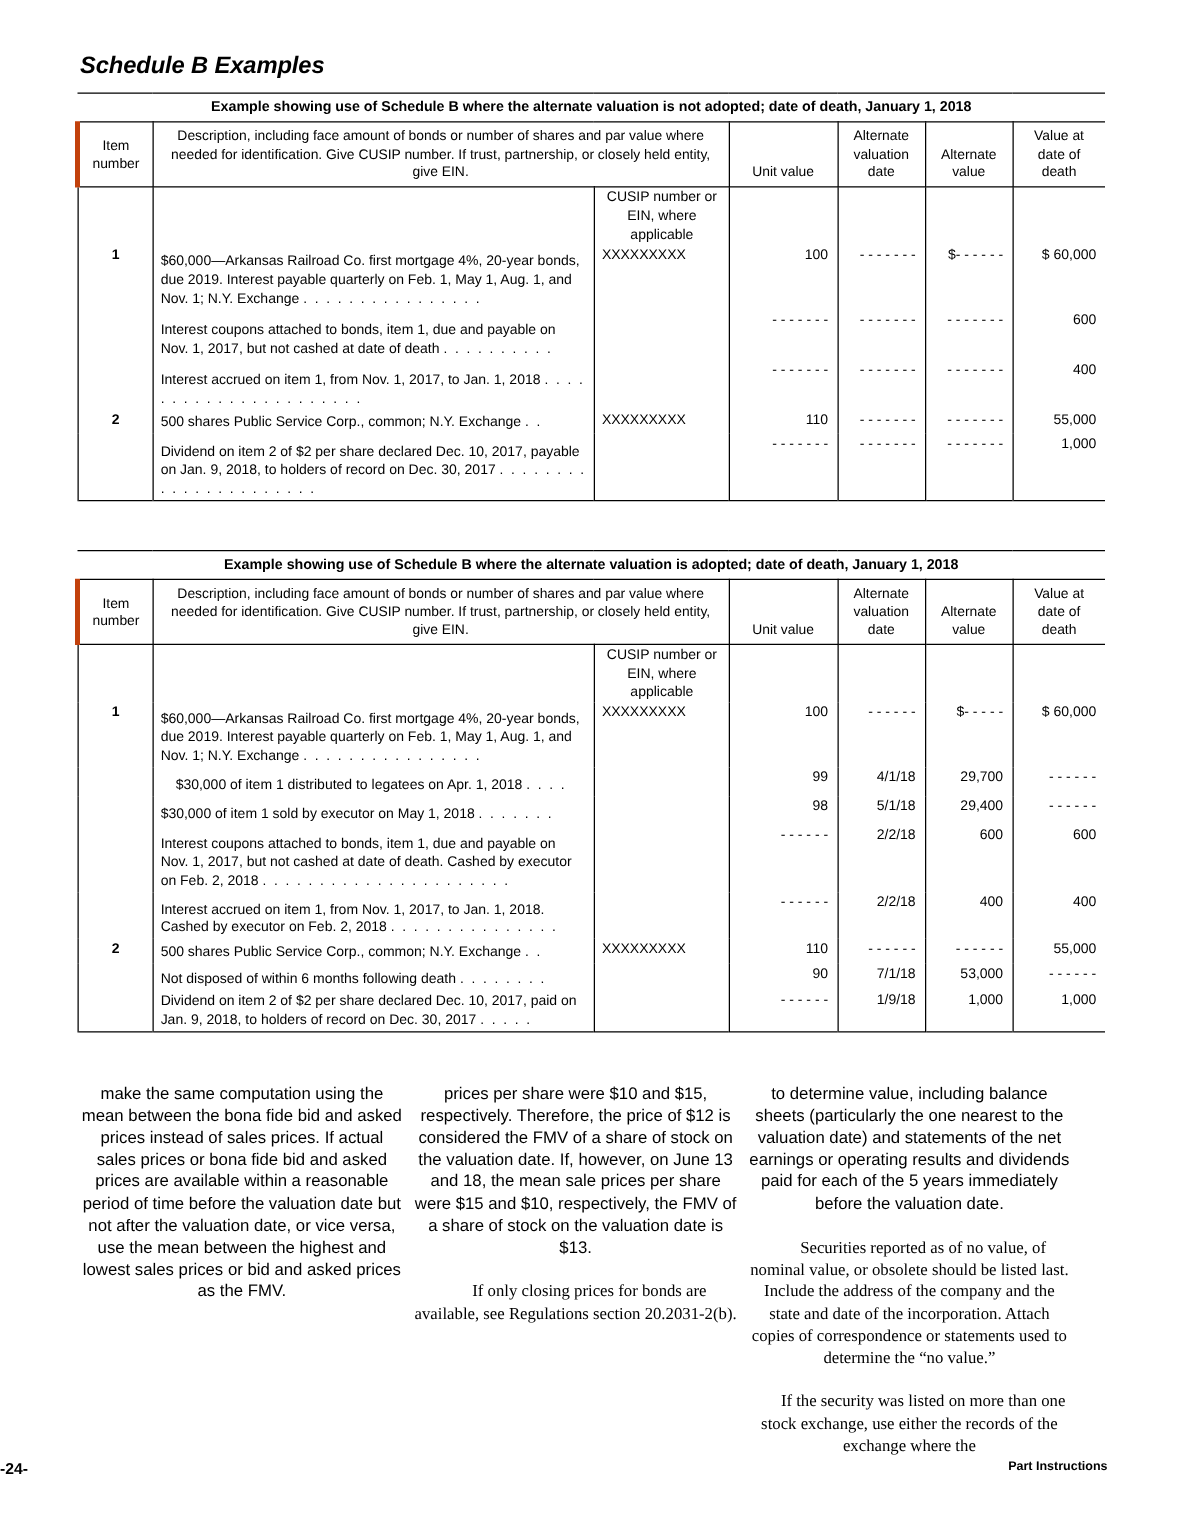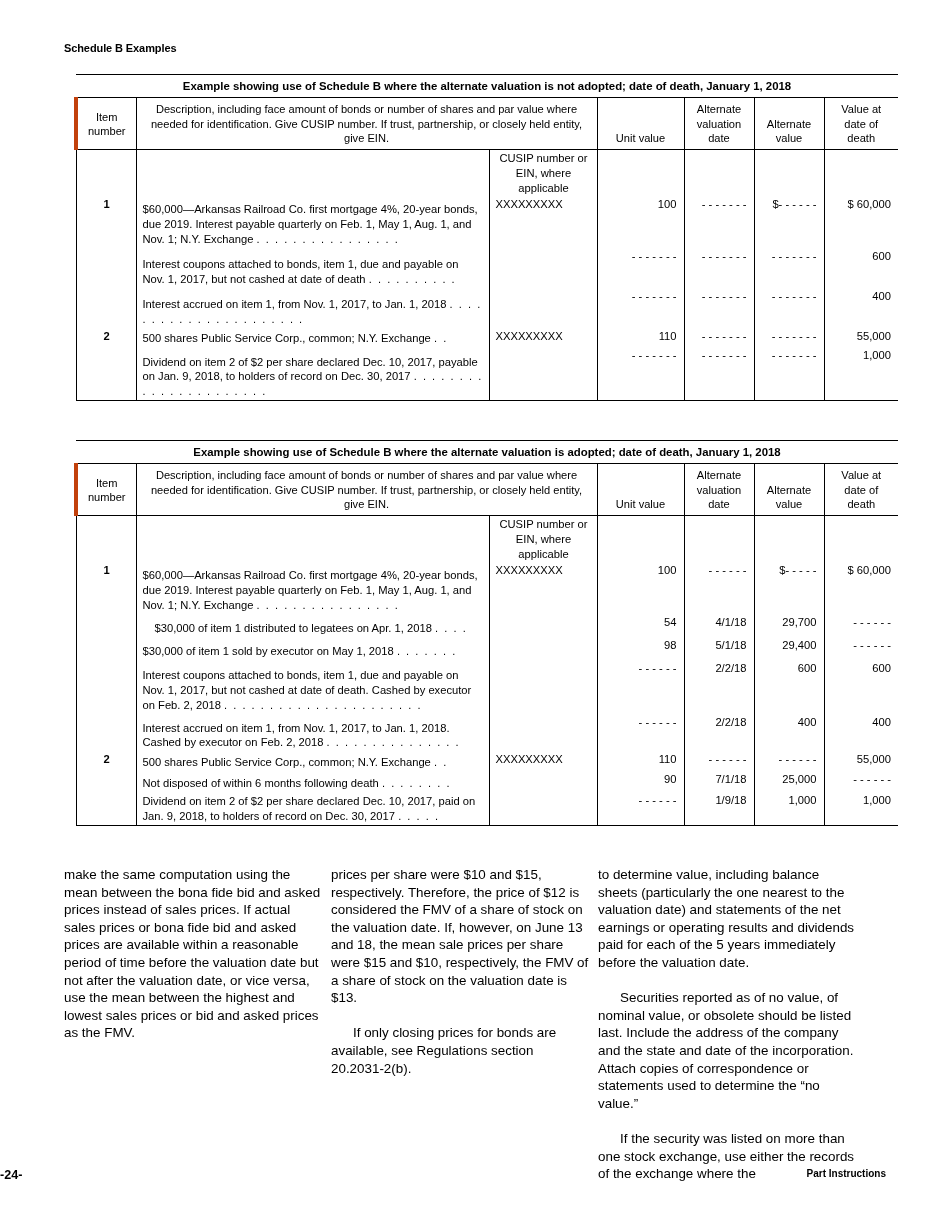--- a/index.html
+++ b/index.html
@@ -20,29 +20,30 @@
     left: 0; top: 0;
     width: 950px;
     height: 1230px;
   }
 
   
   .page-title {
     position: absolute;
     left: 64px;
     top: 42px;
-    font-size: 11px;
+    font-size: 19px;
     font-weight: bold;
     letter-spacing: -0.1px;
+    font-style: italic;
   }
 
   
   .ex-table {
     position: absolute;
-    left: 74px;
+    left: 60px;
     width: 822px;
     border-collapse: collapse;
     table-layout: fixed;
     font-size: 11.2px;
     line-height: 1.27;
   }
   .ex-table.t1 { top: 74px; }
   .ex-table.t2 { top: 440px; }
 
   .ex-table td, .ex-table th {
@@ -113,32 +114,33 @@
   }
 
   
   .cols {
     position: absolute;
     left: 64px;
     top: 866px;
     width: 822px;
     display: flex;
     gap: 8px;
+    text-align: center;
   }
   .col {
     width: 259px;
     font-size: 13.4px;
     line-height: 17.6px;
   }
   .col p {
     margin: 0 0 0 0;
     text-indent: 22px;
   }
   .col p.noind { text-indent: 0; }
-  .col p + p { margin-top: 17.6px; }
+  .col p + p { margin-top: 17.6px; font-family: Liberation Serif, serif; }
 
   
   .footer-page {
     position: absolute;
     left: 0;
     top: 1168px;
     width: 838px;
     text-align: left;
     font-size: 12.6px;
     font-weight: bold;
@@ -288,21 +290,21 @@
           <td class="c-cusip">XXXXXXXXX</td>
           <td class="c-num">100</td>
           <td class="c-num">- - - - - -</td>
           <td class="c-num">$- - - - -</td>
           <td class="c-num last">$ 60,000</td>
         </tr>
         <tr class="bd">
           <td class="c-item">&nbsp;</td>
           <td class="c-desc" style="padding-top: 7px; padding-left: 18px;"><span>$30,000 of item 1 distributed to legatees on Apr. 1, 2018&nbsp;</span><span class="dots">. . . .</span></td>
           <td class="c-cusip">&nbsp;</td>
-          <td class="c-num">54</td>
+          <td class="c-num">99</td>
           <td class="c-num">4/1/18</td>
           <td class="c-num">29,700</td>
           <td class="c-num last">- - - - - -</td>
         </tr>
         <tr class="bd">
           <td class="c-item">&nbsp;</td>
           <td class="c-desc" style="padding-top: 7px; margin-top: 44px;"><span>$30,000 of item 1 sold by executor on May 1, 2018&nbsp;</span><span class="dots">. . . . . . .</span></td>
           <td class="c-cusip">&nbsp;</td>
           <td class="c-num">98</td>
           <td class="c-num">5/1/18</td>
@@ -335,21 +337,21 @@
           <td class="c-num">- - - - - -</td>
           <td class="c-num">- - - - - -</td>
           <td class="c-num last">55,000</td>
         </tr>
         <tr class="bd">
           <td class="c-item">&nbsp;</td>
           <td class="c-desc" style="padding-top: 5px;"><span>Not disposed of within 6 months following death&nbsp;</span><span class="dots">. . . . . . . .</span></td>
           <td class="c-cusip">&nbsp;</td>
           <td class="c-num">90</td>
           <td class="c-num">7/1/18</td>
-          <td class="c-num">25,000</td>
+          <td class="c-num">53,000</td>
           <td class="c-num last">- - - - - -</td>
         </tr>
         <tr class="bd">
           <td class="c-item">&nbsp;</td>
           <td class="c-desc" style="padding-top: 2px;"><span>Dividend on item 2 of $2 per share declared Dec. 10, 2017, paid on Jan. 9, 2018, to holders of record on Dec. 30, 2017&nbsp;</span><span class="dots">. . . . .</span></td>
           <td class="c-cusip">&nbsp;</td>
           <td class="c-num">- - - - - -</td>
           <td class="c-num">1/9/18</td>
           <td class="c-num">1,000</td>
           <td class="c-num last">1,000</td>

